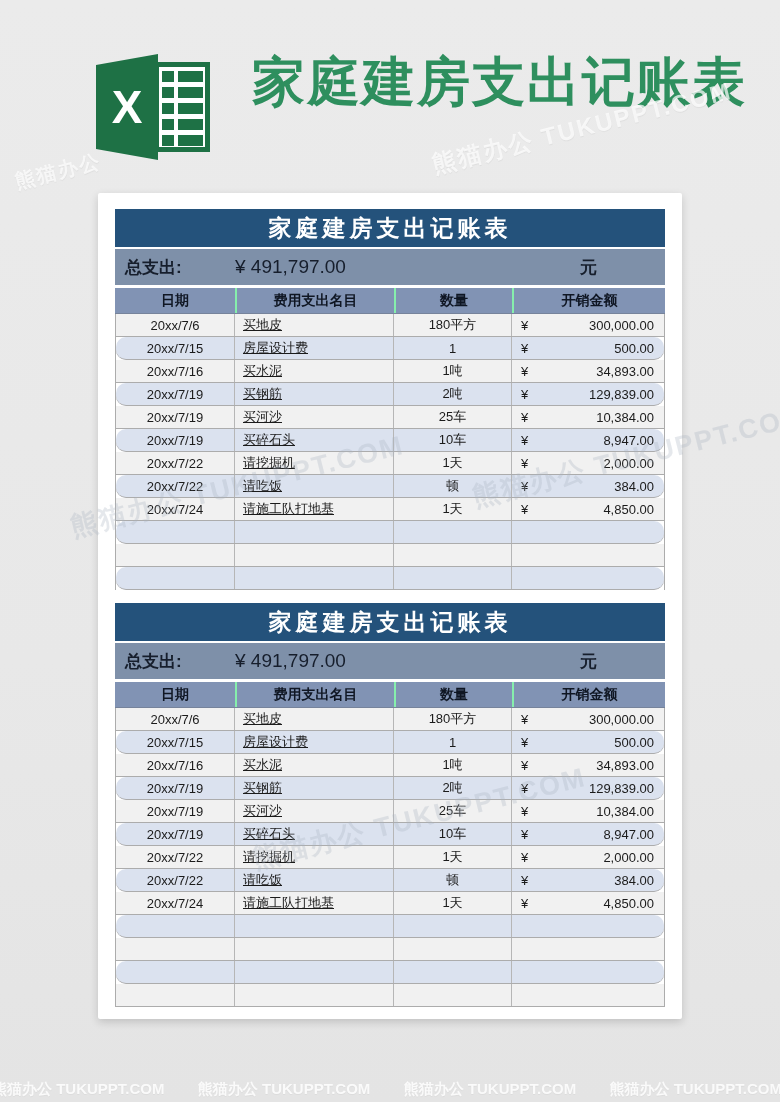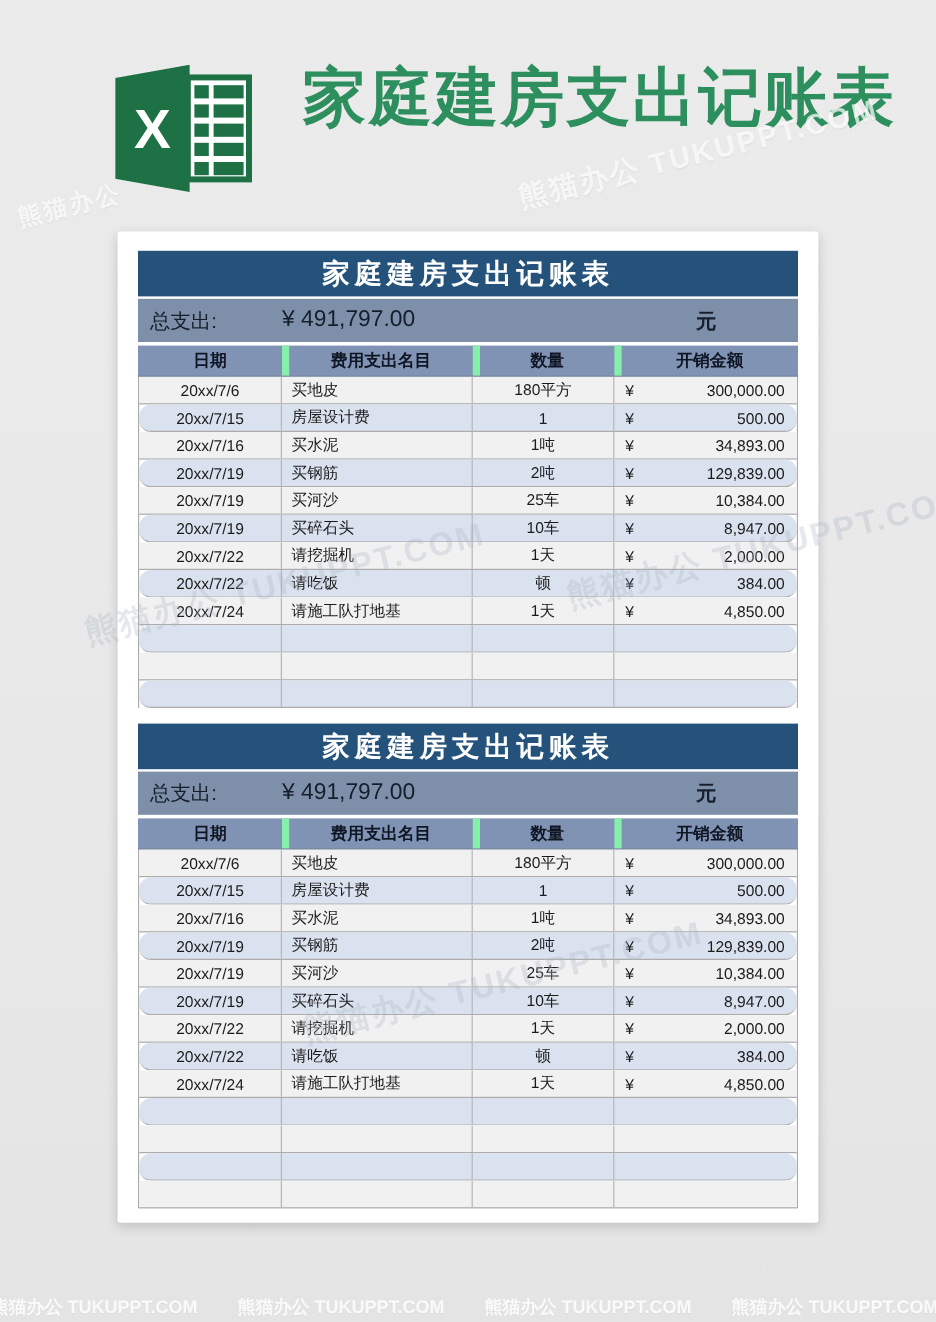--- a/index.html
+++ b/index.html
@@ -73,35 +73,35 @@
   }
   .t-total{
     margin-top:2px;
     height:36px;
     background:var(--total-bg);
     display:grid;
     grid-template-columns:120px 277px 1fr;
     align-items:center;
     color:var(--dark-text);
   }
-  .t-total-label{padding-left:10px;font-size:17px;font-weight:normal;}
+  .t-total-label{padding-left:10px;font-size:17px;font-weight:bold;}
   .t-total-value{text-align:left;font-size:19px;}
   .t-total-unit{text-align:center;font-size:17px;font-weight:bold;}
   .t-head{
     margin-top:3px;
     height:26px;
     background:var(--header-bg);
     display:grid;
     grid-template-columns:120px 159px 118px 1fr;
     border-bottom:1px solid #76839B;
   }
   .t-head .hc{
     display:flex;align-items:center;justify-content:center;
     font-size:14px;font-weight:bold;color:#0F1623;
-    border-left:6px solid #86efac;
+    border-left:2px solid #86efac;
   }
   .t-head .hc:first-child{border-left:none;border-radius:12px;}
   .t-body{
     border-left:1px solid var(--border);
     border-right:1px solid var(--border);
   }
   .t-row{
     display:grid;
     grid-template-columns:119px 159px 118px 1fr;
     height:23px;
@@ -110,21 +110,21 @@
   .t-row.odd{background:var(--row-odd);}
   .t-row.even{background:var(--row-even);border-radius:10px;}
   .t-row .c{
     display:flex;align-items:center;
     font-size:13px;color:#1B1B1B;
     border-right:1px solid #B6B6B6;
     overflow:hidden;
   }
   .t-row .c:last-child{border-right:none;}
   .c-date{justify-content:center;}
-  .c-item{padding-left:8px;}
+  .c-item{padding-left:8px;text-decoration:underline;}
   .c-qty{justify-content:center;}
   .c-amt{justify-content:space-between;padding:0 10px 0 9px;}
   
   .wm{
     position:absolute;
     font-weight:bold;
     letter-spacing:2px;
     transform:rotate(-14deg);
     pointer-events:none;
     white-space:nowrap;

